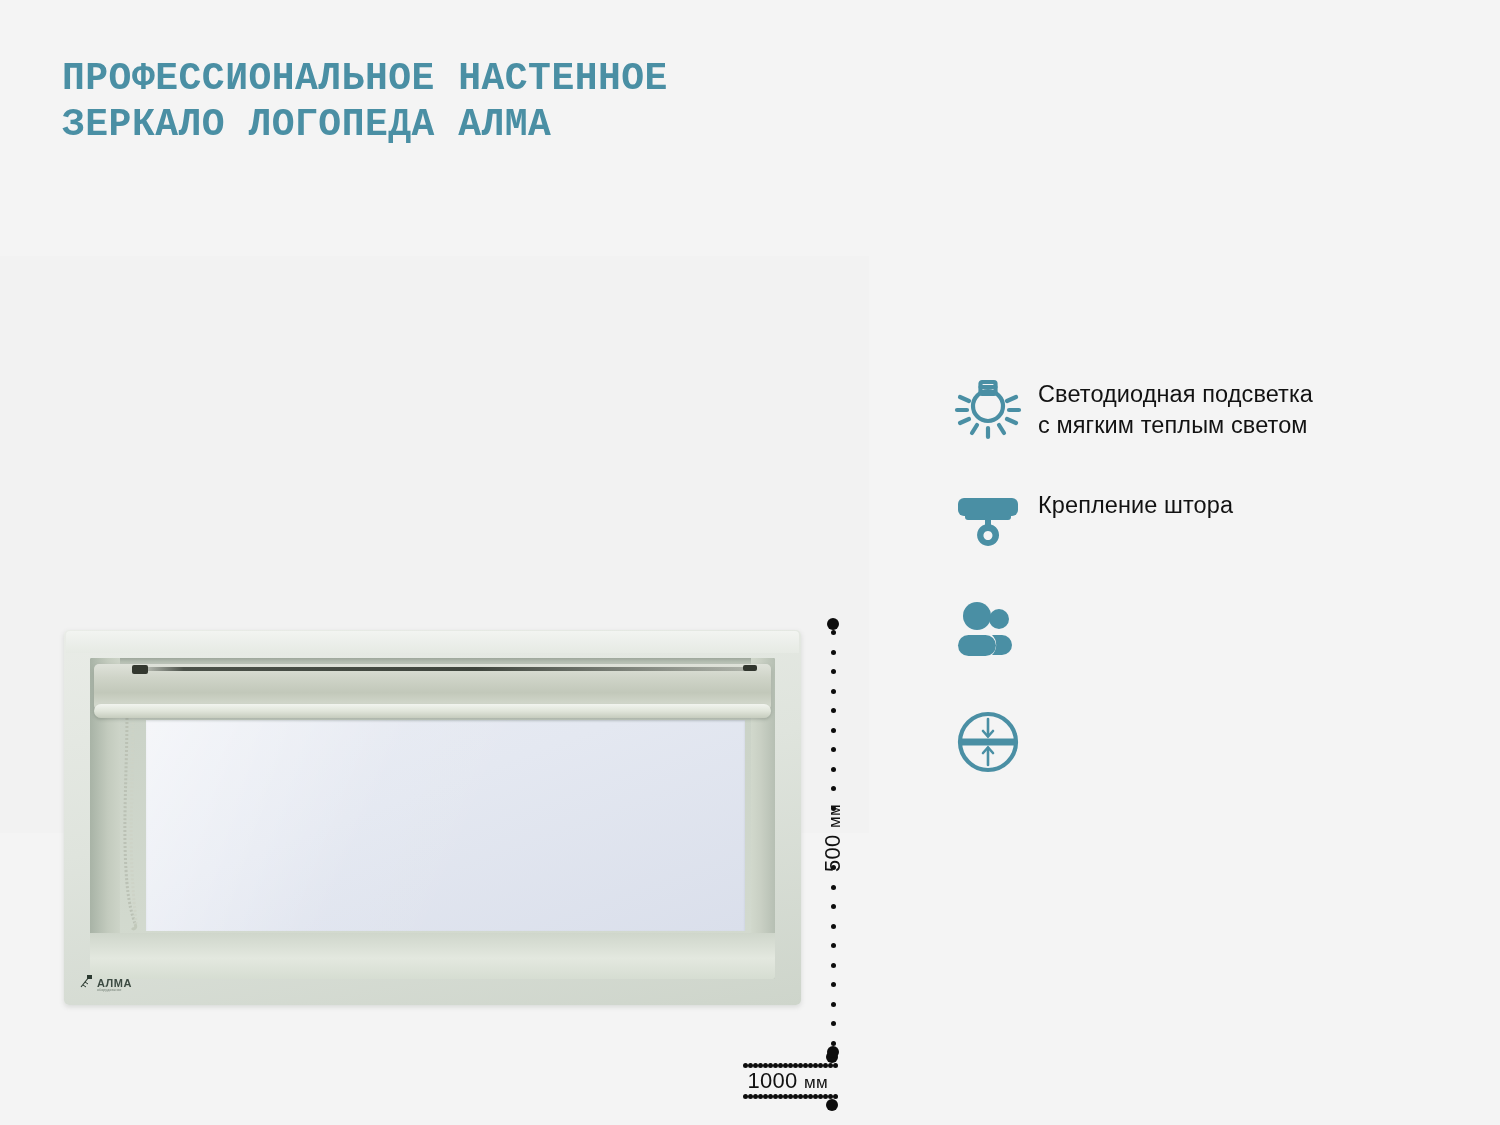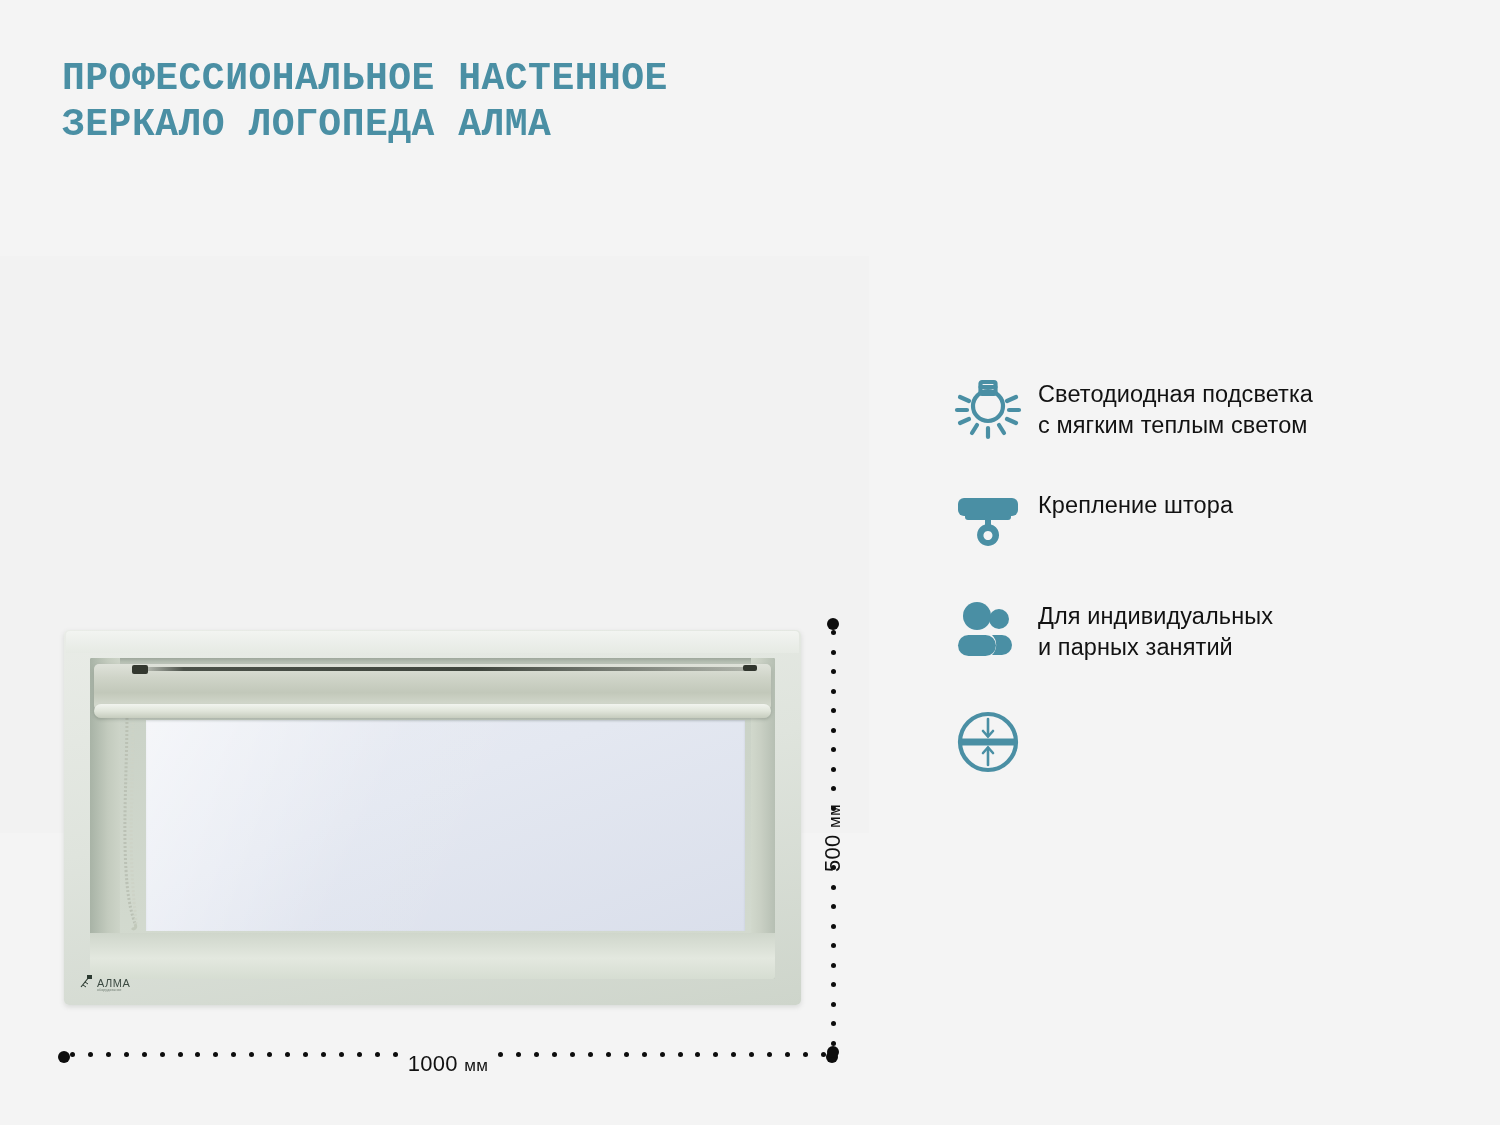--- a/index.html
+++ b/index.html
@@ -143,40 +143,40 @@
   
   #logo {
     position: absolute;
     left: 16px; bottom: 8px;
     width: 74px; height: 24px;
     display: flex; align-items: center;
   }
   #logo-mark { flex: 0 0 auto; }
   #logo-text {
     font-size: 11px;
-    font-weight: normal;
+    font-weight: bold;
     letter-spacing: 0.5px;
     color: #3c4a42;
     line-height: 10px;
     margin-left: 1px;
   }
   #logo-sub {
     font-size: 3.4px;
     letter-spacing: 0.2px;
     color: #6d7a70;
     line-height: 5px;
     margin-left: 1px;
   }
 
   
   #dim-h {
     position: absolute;
     left: 58px; top: 795px;
     width: 780px; height: 14px;
-    display: flex; align-items: flex-start;
+    display: flex; align-items: flex-end; flex-direction: column;
   }
   #dim-v {
     position: absolute;
     left: 825px; top: 362px;
     width: 16px; height: 440px;
     display: flex; flex-direction: column; align-items: center;
   }
   .dot-run {
     flex: 1 1 auto;
     display: flex;
@@ -413,22 +413,20 @@
     <span class="feature-icon">
       <svg width="72" height="72" viewBox="0 0 72 72" aria-hidden="true">
         <g fill="#4a8fa4">
           <circle cx="47" cy="24" r="10"></circle>
           <path d="M40 40 H50 a10 10 0 0 1 0 20 H40 a14 14 0 0 0 0 -20 z"></path>
           <circle cx="25" cy="21" r="14"></circle>
           <rect x="6" y="40" width="38" height="21" rx="10.5"></rect>
         </g>
       </svg>
     </span>
-    <span class="feature-text">Для индивидуальных
-и парных занятий</span>
   </div>
 
   <div class="feature">
     <span class="feature-icon">
       <svg width="72" height="72" viewBox="0 0 72 72" aria-hidden="true">
         <circle cx="36" cy="36" r="28" fill="none" stroke="#4a8fa4" stroke-width="4.2"></circle>
         <rect x="8" y="32.5" width="56" height="7" fill="#4a8fa4"></rect>
         <g stroke="#4a8fa4" stroke-width="2.6" fill="none" stroke-linecap="round">
           <path d="M36 13 V30"></path>
             <path d="M31 25 L36 30.5 L41 25"></path>

